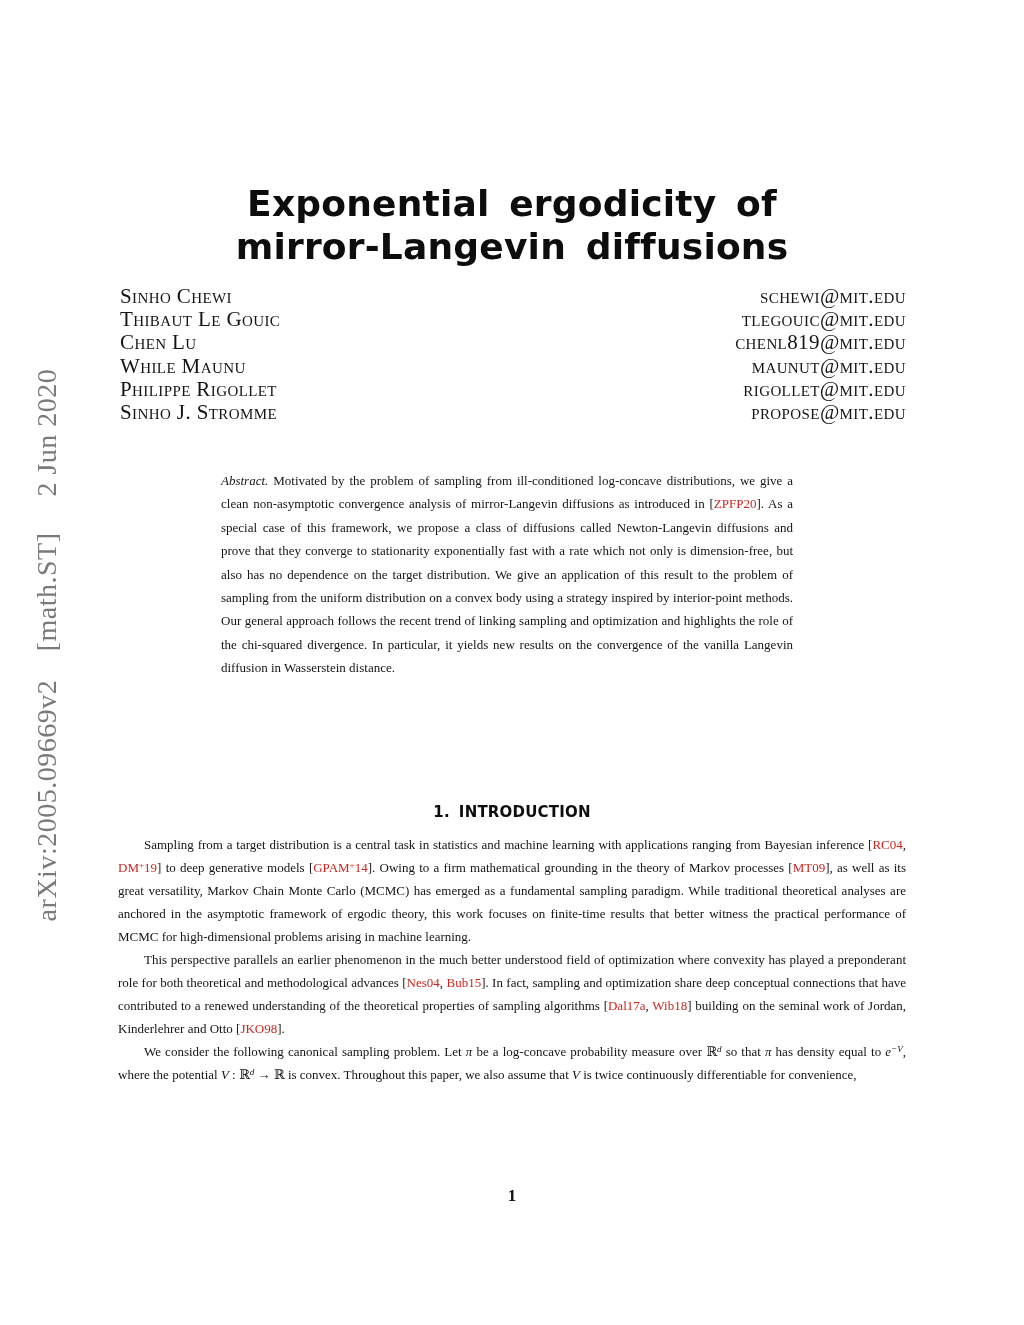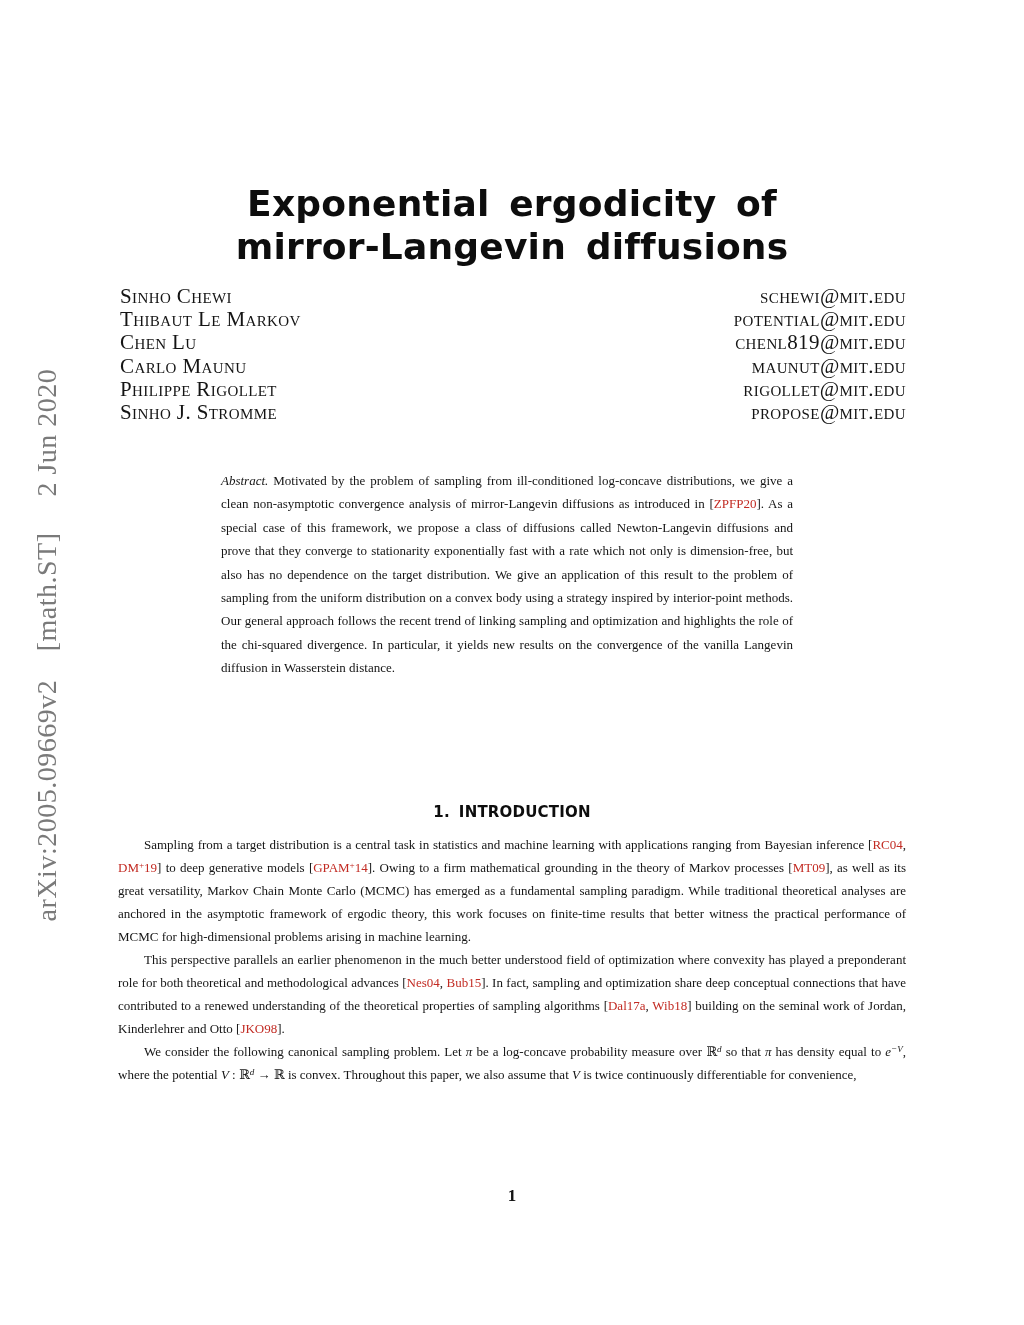--- a/index.html
+++ b/index.html
@@ -107,29 +107,29 @@
     <div>Exponential ergodicity of</div>
     <div>mirror-Langevin diffusions</div>
   </header>
 
   <section class="authors-block">
       <div class="author-row">
         <span class="author-name">Sinho Chewi</span>
         <span class="author-email">schewi@mit.edu</span>
       </div>
       <div class="author-row">
-        <span class="author-name">Thibaut Le Markov</span>
-        <span class="author-email">potential@mit.edu</span>
+        <span class="author-name">Thibaut Le Gouic</span>
+        <span class="author-email">tlegouic@mit.edu</span>
       </div>
       <div class="author-row">
         <span class="author-name">Chen Lu</span>
         <span class="author-email">chenl819@mit.edu</span>
       </div>
       <div class="author-row">
-        <span class="author-name">Carlo Maunu</span>
+        <span class="author-name">While Maunu</span>
         <span class="author-email">maunut@mit.edu</span>
       </div>
       <div class="author-row">
         <span class="author-name">Philippe Rigollet</span>
         <span class="author-email">rigollet@mit.edu</span>
       </div>
       <div class="author-row">
         <span class="author-name">Sinho J. Stromme</span>
         <span class="author-email">propose@mit.edu</span>
       </div>

